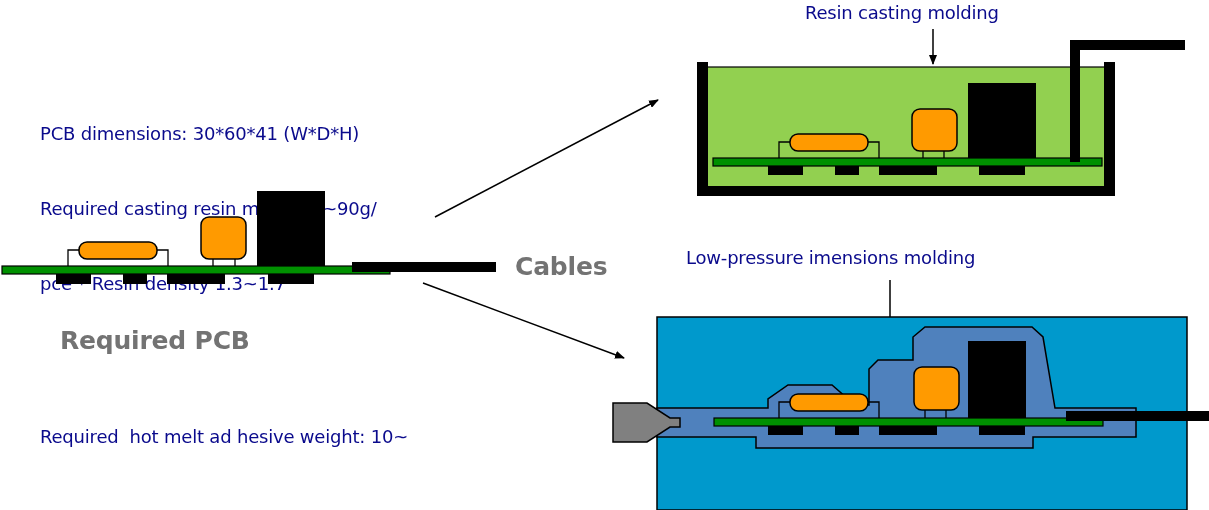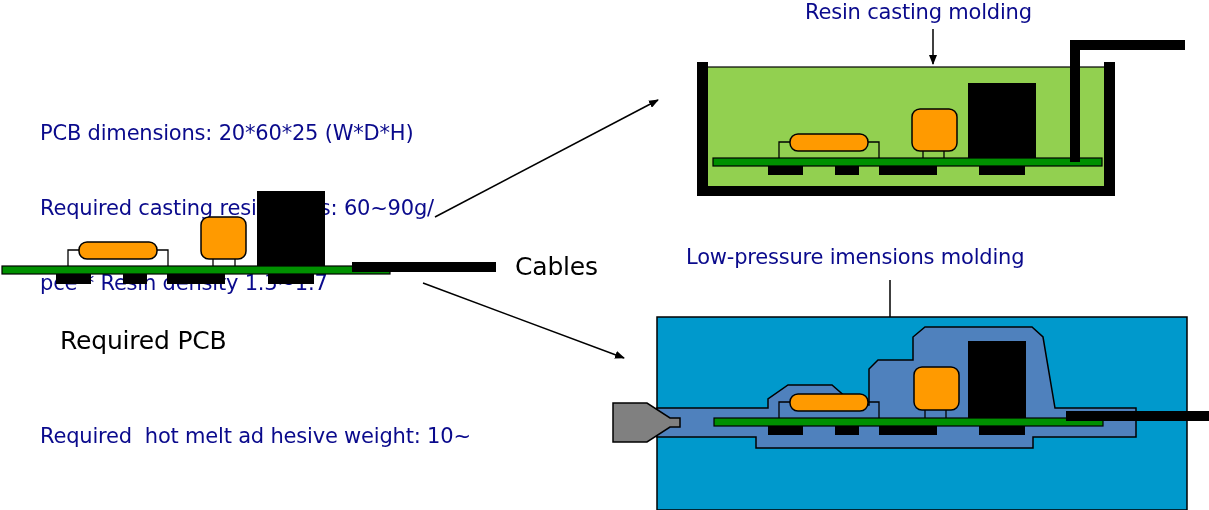--- a/index.html
+++ b/index.html
@@ -1,26 +1,26 @@
 <!DOCTYPE html>
 <html><head>
 <meta charset="utf-8">
 <style>
   html, body { margin: 0; padding: 0; background: #ffffff; }
   body { width: 1209px; height: 510px; position: relative; overflow: hidden;
          font-family: "DejaVu Sans", sans-serif; color: #0a0a8c; }
-  .txt { position: absolute; font-size: 21px; line-height: 25px; color: #0a0a8c; white-space: pre; letter-spacing: -0.2px; }
-  .bold { font-weight: normal; color: #000000; }
+  .txt { position: absolute; font-size: 18px; line-height: 25px; color: #0a0a8c; white-space: pre; letter-spacing: -0.2px; }
+  .bold { font-weight: bold; color: #737373; }
   svg { position: absolute; left: 0; top: 0; }
 </style>
 </head>
 <body>
 
 <div class="txt" style="left:40px; top:71px;">
-  <div>PCB dimensions: 20*60*25 (W*D*H)</div>
+  <div>PCB dimensions: 30*60*41 (W*D*H)</div>
   <div>Required casting resin mass: 60~90g/</div>
   <div>pce * Resin density 1.3~1.7</div>
 </div>
 
 <div class="txt bold" style="left:60px; top:325px; font-size:25px; line-height:32px;">Required PCB</div>
 
 <div class="txt bold" style="left:515px; top:251px; font-size:25px; line-height:32px;">Cables</div>
 
 <div class="txt" style="left:40px; top:374px;">
   <div>Required  hot melt ad hesive weight: 10~</div>

